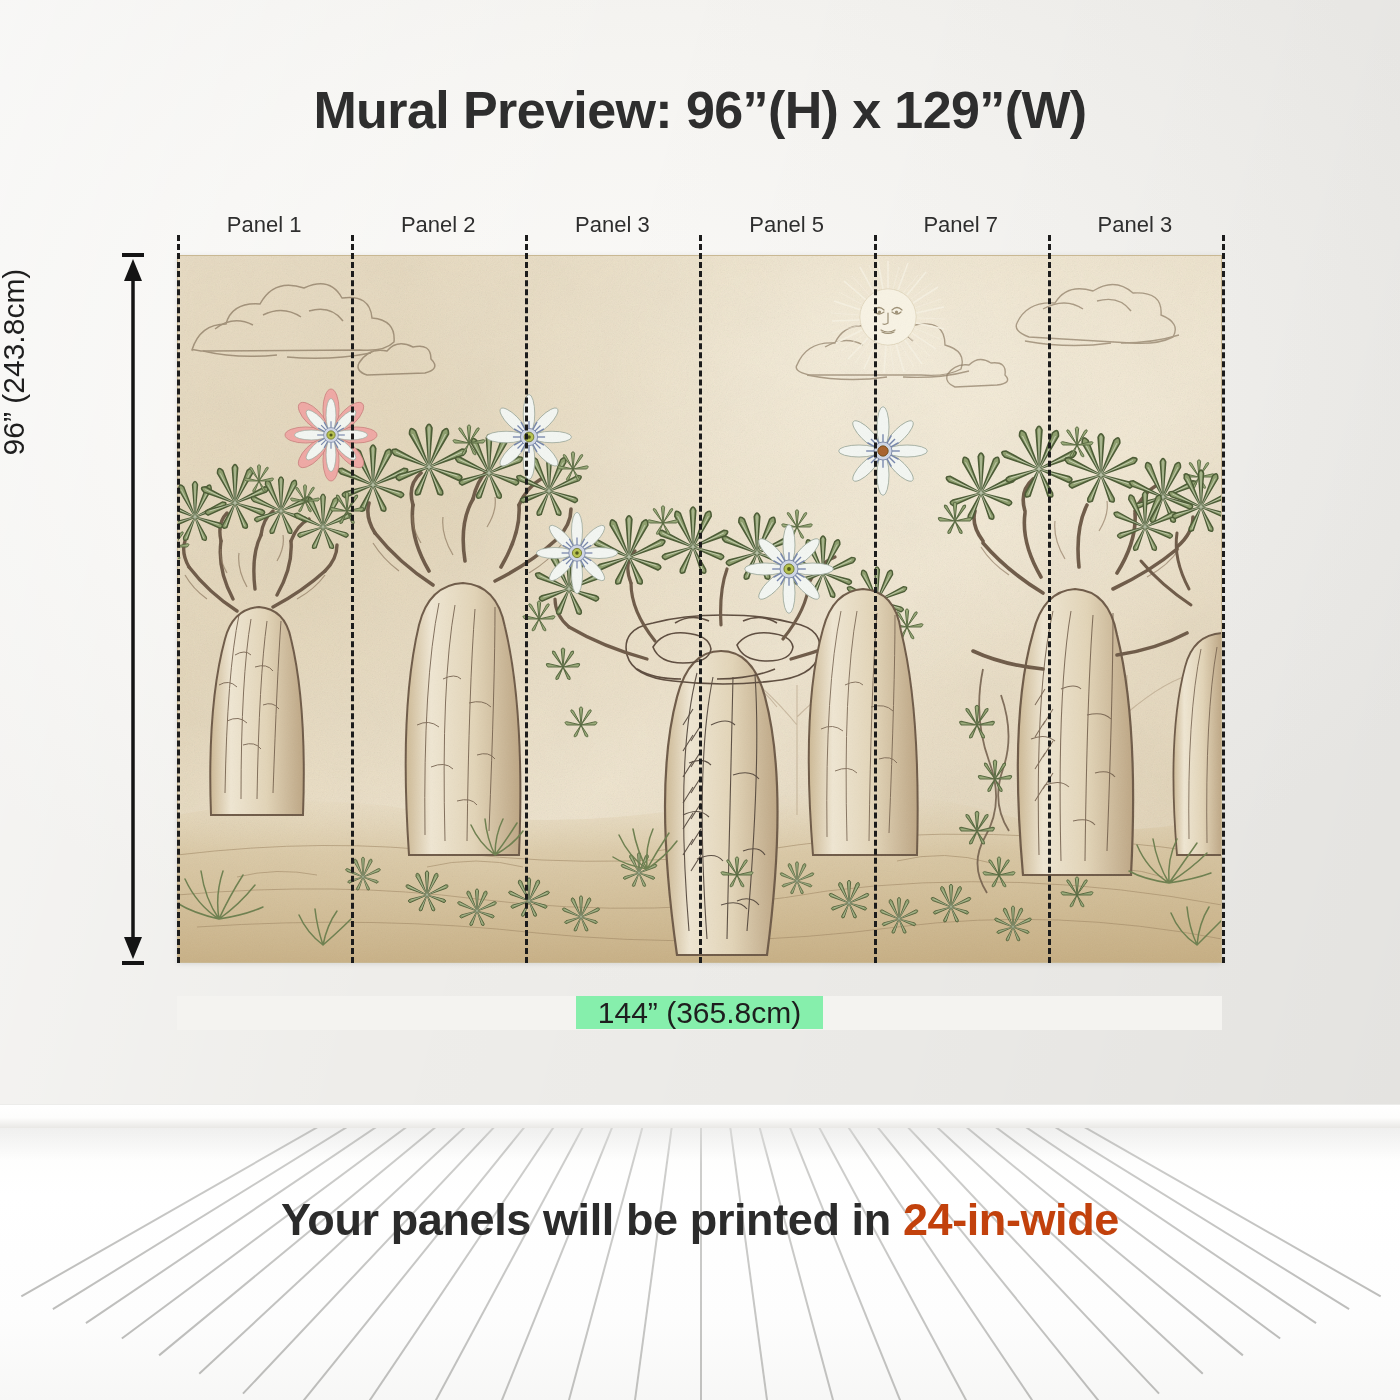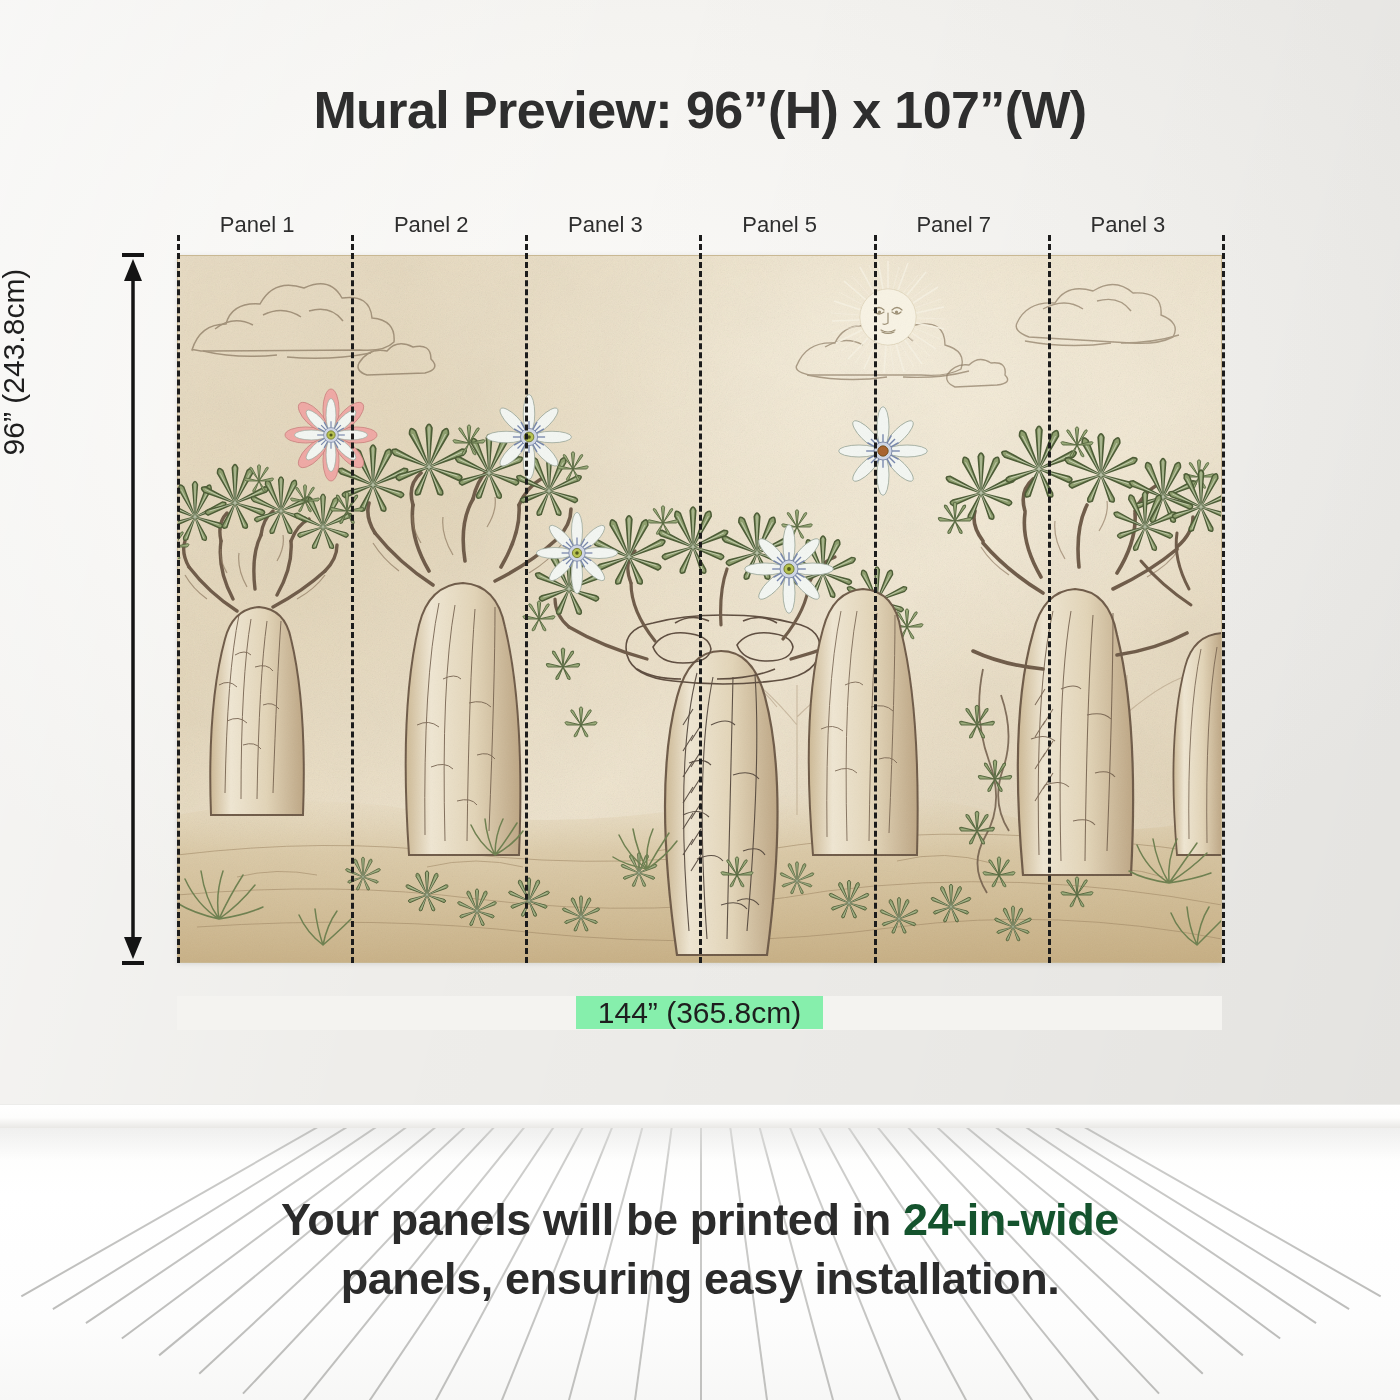--- a/index.html
+++ b/index.html
@@ -43,21 +43,21 @@
   }
 
   
   #title{
     position:absolute; top:80px; left:0; width:1400px; text-align:center;
     font-size:52px; font-weight:bold; color:#2e2e2e; letter-spacing:-.6px;
     white-space:nowrap;
   }
 
   
-  #panel-labels{ position:absolute; left:170px; top:212px; width:1045px; height:34px; }
+  #panel-labels{ position:absolute; left:177px; top:212px; width:1045px; height:34px; }
   .panel-label{
     position:absolute; top:0; width:174px; text-align:center;
     font-size:22px; color:#2e2e2e; font-weight:500;
   }
 
   
   #mural-wrap{
     position:absolute; left:177px; top:255px; width:1045px; height:708px;
   }
   #mural{
@@ -87,21 +87,21 @@
     font-size:30px; color:#1e1e1e; background:#f4f3f0; white-space:nowrap;
   }
   #dim-h-label span{ background:#86efac; padding:0 22px; }
 
   
   #caption{
     position:absolute; left:0; top:1190px; width:1400px; text-align:center;
     font-size:45px; font-weight:bold; color:#2b2b2b; line-height:1.32;
     letter-spacing:-.4px;
   }
-  #caption .accent{ color:#14532d;margin-top:12px; }
+  #caption .accent{ color:#c2410c;margin-top:12px; }
 </style>
 </head>
 <body>
 
 <div id="wall"></div>
 <div id="baseboard"></div>
 
 <div id="floor">
     <div class="plank" style="left: 385px; transform-origin: center top; transform: rotate(60.2551deg);"></div>
     <div class="plank" style="left: 409.231px; transform-origin: center top; transform: rotate(58.2405deg);"></div>
@@ -125,21 +125,21 @@
     <div class="plank" style="left: 845.385px; transform-origin: center top; transform: rotate(-38.9275deg);"></div>
     <div class="plank" style="left: 869.615px; transform-origin: center top; transform: rotate(-43.2986deg);"></div>
     <div class="plank" style="left: 893.846px; transform-origin: center top; transform: rotate(-47.1211deg);"></div>
     <div class="plank" style="left: 918.077px; transform-origin: center top; transform: rotate(-50.4638deg);"></div>
     <div class="plank" style="left: 942.308px; transform-origin: center top; transform: rotate(-53.3929deg);"></div>
     <div class="plank" style="left: 966.538px; transform-origin: center top; transform: rotate(-55.9679deg);"></div>
     <div class="plank" style="left: 990.769px; transform-origin: center top; transform: rotate(-58.2405deg);"></div>
     <div class="plank" style="left: 1015px; transform-origin: center top; transform: rotate(-60.2551deg);"></div>
   </div>
 
-<div id="title">Mural Preview: 96”(H) x 107”(W)</div>
+<div id="title">Mural Preview: 96”(H) x 129”(W)</div>
 
 <div id="panel-labels">
   <div class="panel-label" style="left: 0px; width: 174.167px;">Panel 1</div>
   <div class="panel-label" style="left: 174.167px; width: 174.167px;">Panel 2</div>
   <div class="panel-label" style="left: 348.333px; width: 174.167px;">Panel 3</div>
   <div class="panel-label" style="left: 522.5px; width: 174.167px;">Panel 5</div>
   <div class="panel-label" style="left: 696.667px; width: 174.167px;">Panel 7</div>
   <div class="panel-label" style="left: 870.833px; width: 174.167px;">Panel 3</div>
 </div>
 
@@ -605,14 +605,13 @@
   </svg>
 </div>
 <div id="dim-h-label">
   <span>144” (365.8cm)</span>
 </div>
 
 <div id="caption">
   <div>
     <span>Your panels will be printed in </span><span class="accent">24-in-wide</span>
   </div>
-  <div>panels, ensuring easy installation.</div>
 </div>
 
 </body></html>

